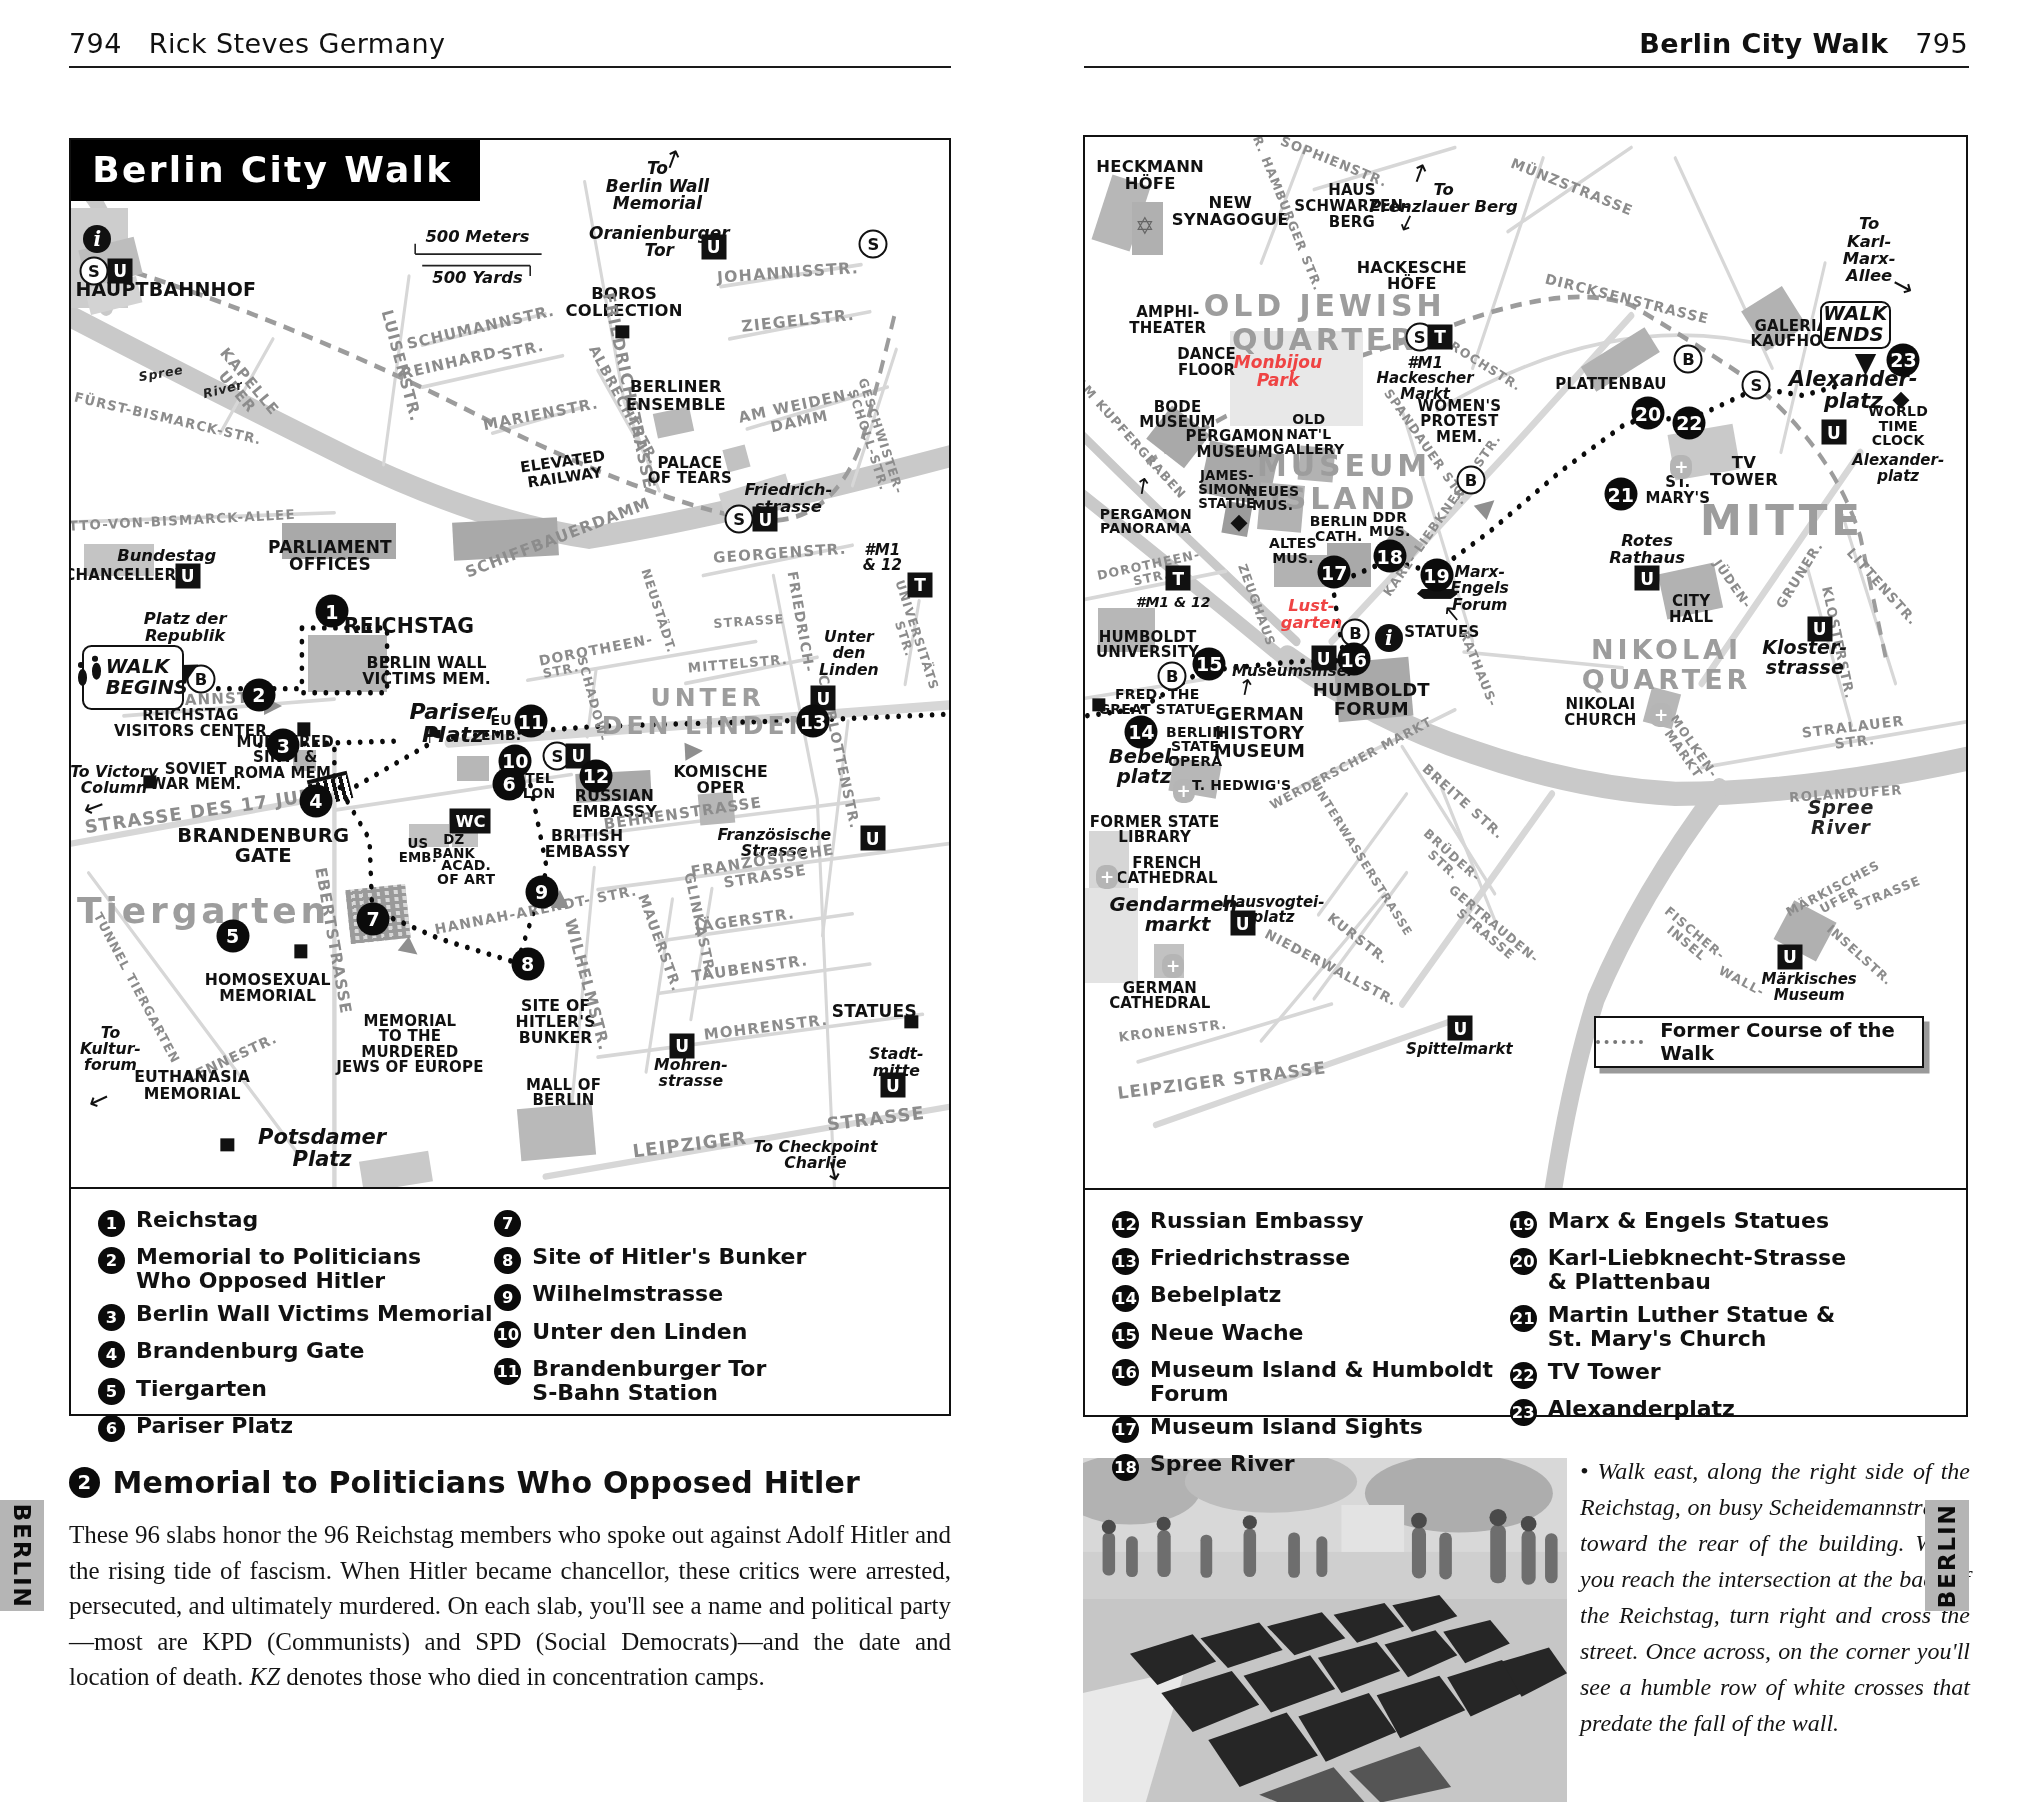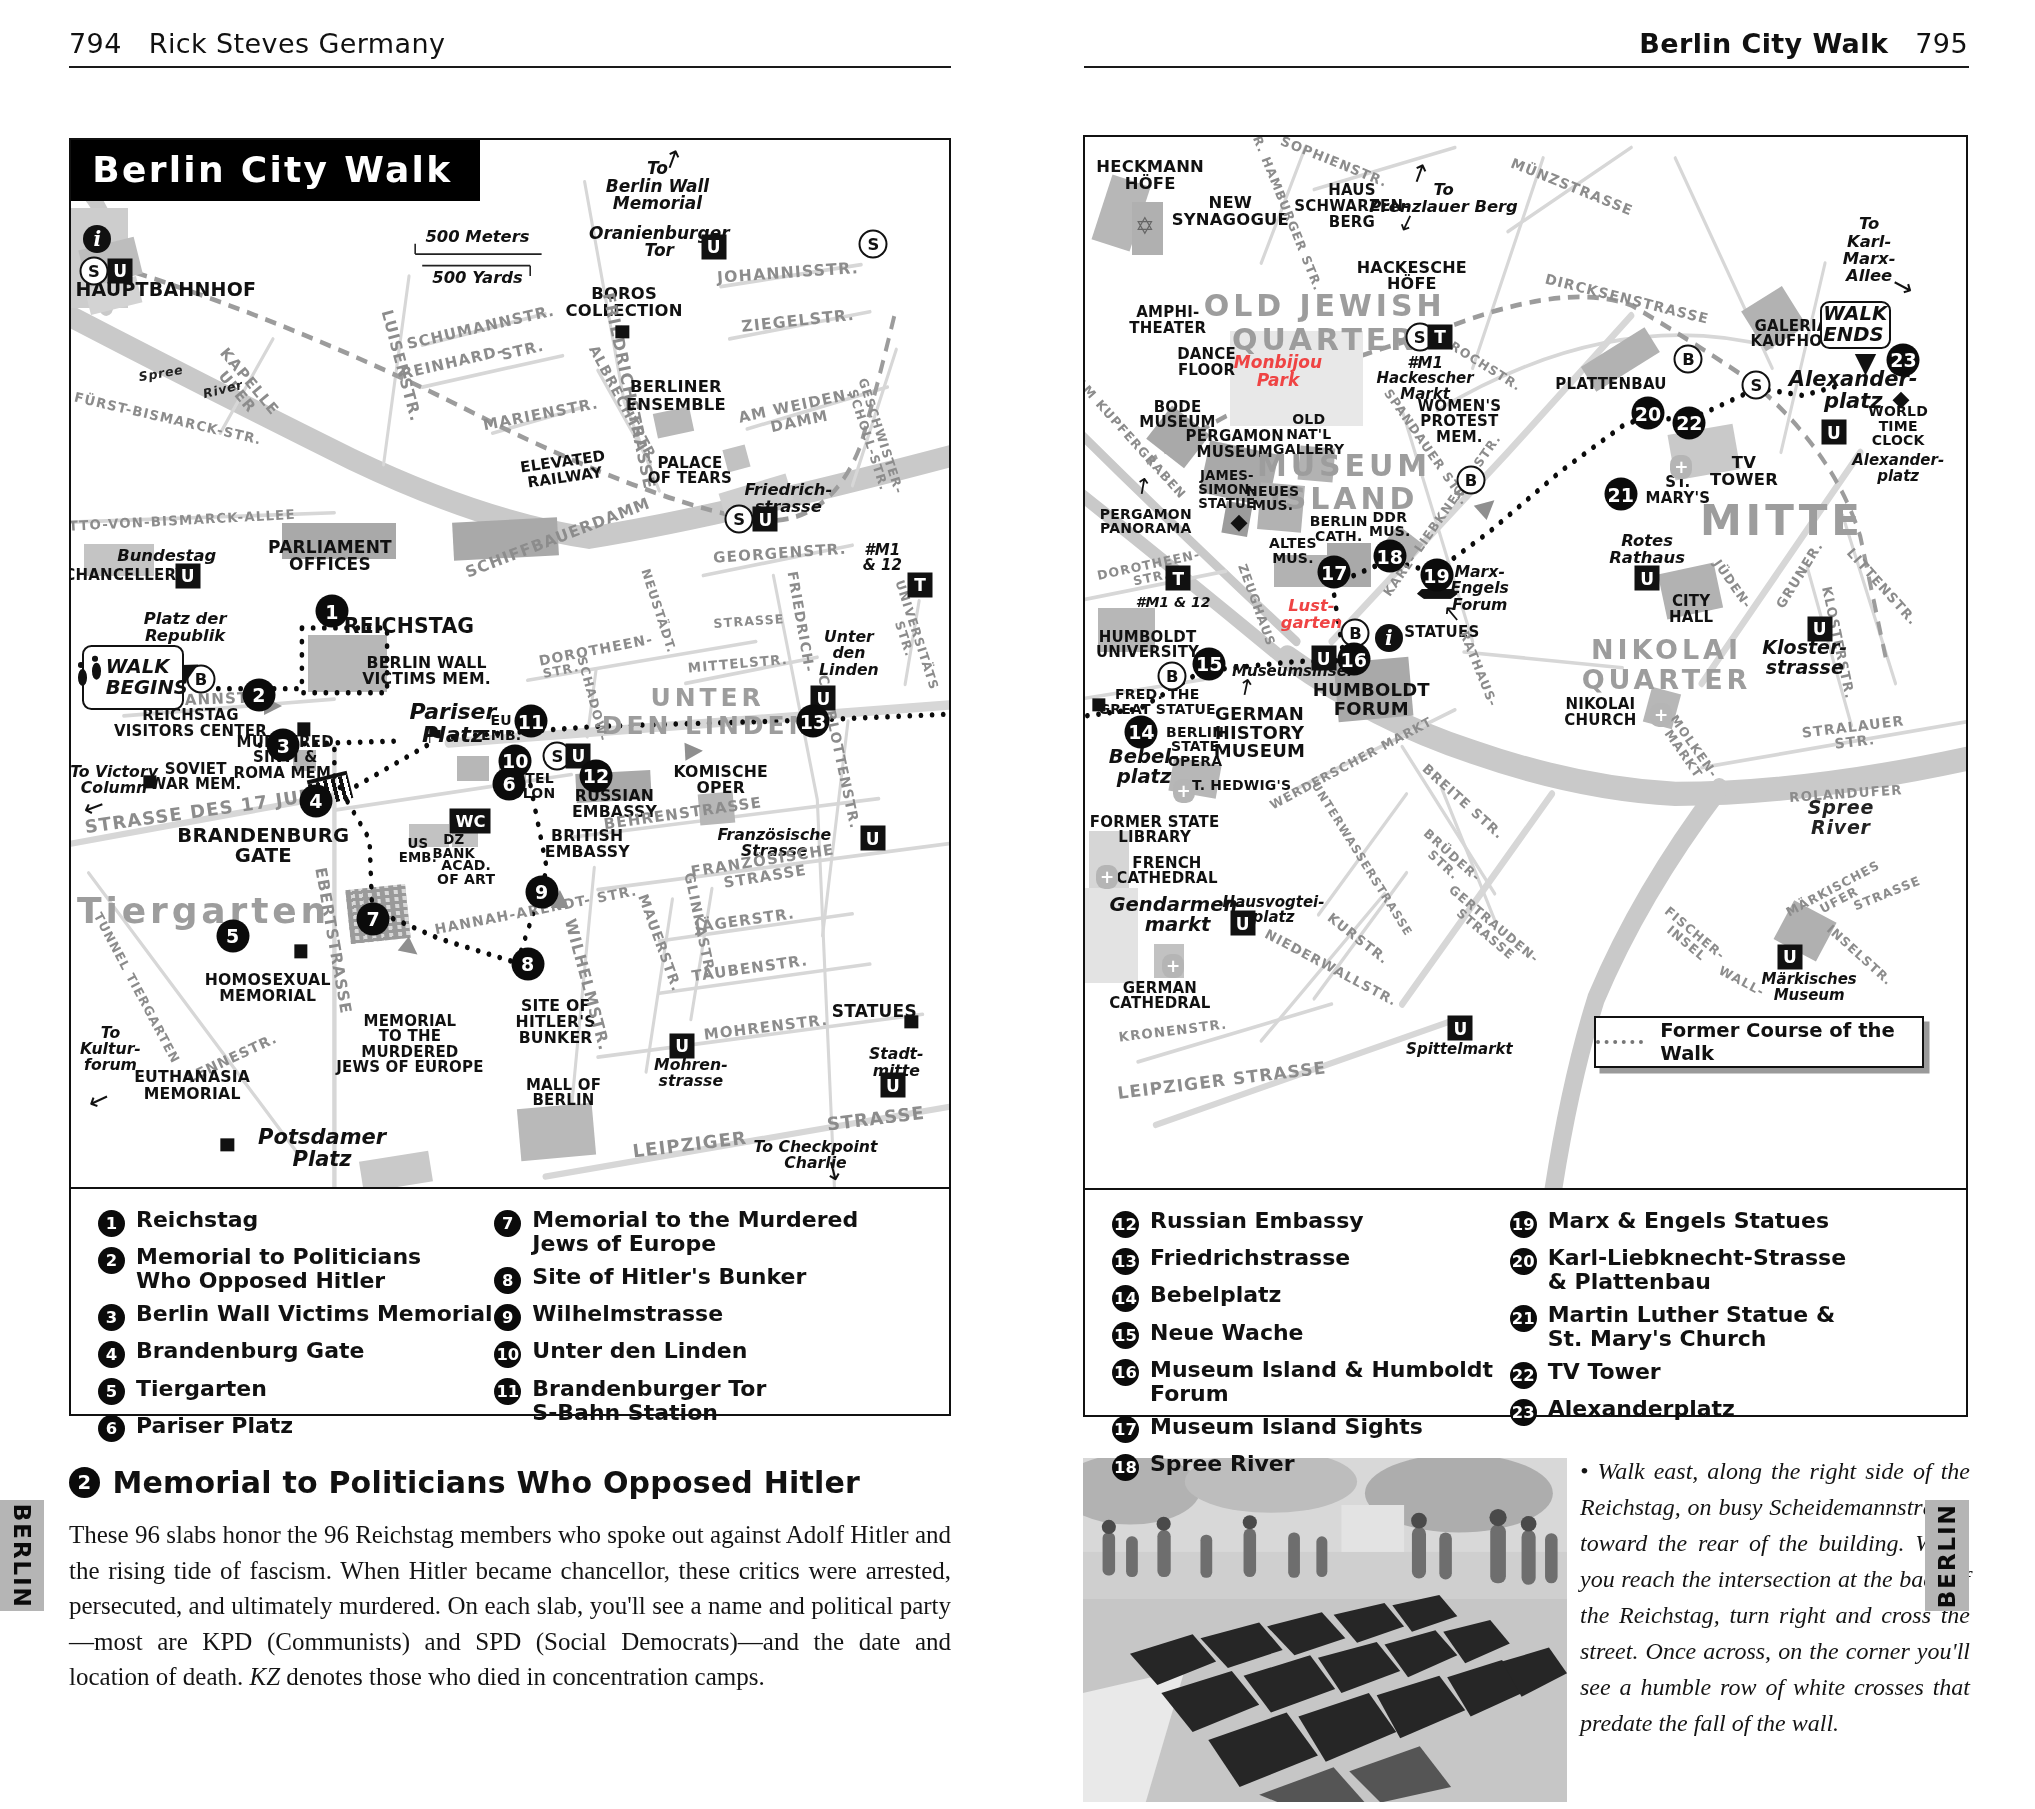--- a/index.html
+++ b/index.html
@@ -410,22 +410,20 @@
             <span class="leg-t">Tiergarten</span>
           </div>
           <div class="leg-item">
             <span class="leg-n">6</span>
             <span class="leg-t">Pariser Platz</span>
           </div>
         </div>
       <div class="leg-col c2">
           <div class="leg-item">
             <span class="leg-n">7</span>
-            <span class="leg-t">Memorial to the Murdered
-Jews of Europe</span>
           </div>
           <div class="leg-item">
             <span class="leg-n">8</span>
             <span class="leg-t">Site of Hitler's Bunker</span>
           </div>
           <div class="leg-item">
             <span class="leg-n">9</span>
             <span class="leg-t">Wilhelmstrasse</span>
           </div>
           <div class="leg-item">

